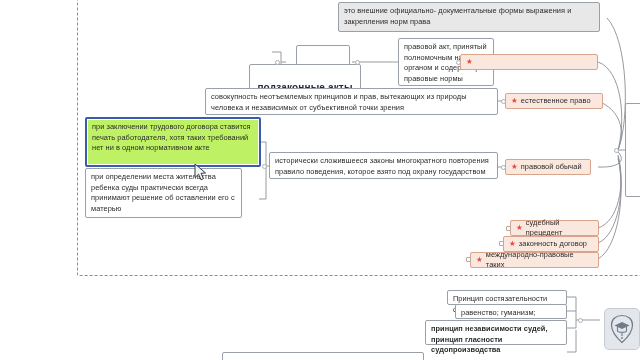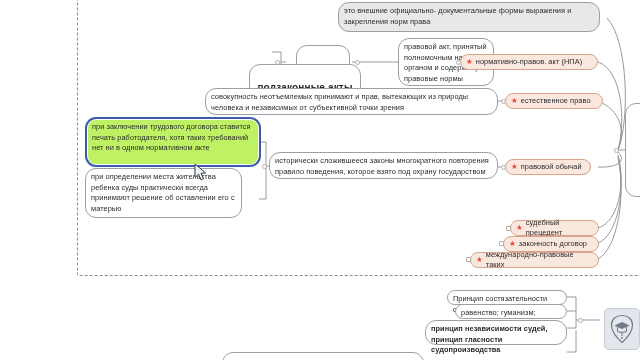--- a/index.html
+++ b/index.html
@@ -16,21 +16,21 @@
   }
   svg.edges {
     position: absolute; left: 0; top: 0;
     width: 640px; height: 360px;
     pointer-events: none;
   }
   
   .node {
     position: absolute;
     border: 1px solid #9aa0a8;
-    border-radius: 11px;
+    border-radius: 2px;
     background: #ffffff;
     color: #2b2b2b;
     font-size: 7.4px;
     line-height: 10.5px;
     padding: 3px 5px;
     white-space: normal;
     letter-spacing: .05px;
   }
   .node.gray   { background: #e8e8e8; border-color: #9aa0a8; }
   .node.peach  { background: #fae7de; border-color: #d9a48c; }
@@ -137,24 +137,23 @@
   <div class="node gray" style="left:338px; top:2px; width:262px; height:30px;">это внешние официально- документальные формы выражения и закрепления норм права</div>
 
   <div class="node bold" style="left:296px; top:45px; width:54px; height:14px;">законы</div>
 
   <div class="node bold" style="left:249px; top:64px; width:112px; height:14px;">подзаконные акты</div>
 
   <div class="node" style="left:359px; top:38px; width:96px; height:48px;margin-left:39px;">правовой акт, принятый полномочным на то органом и содержащий правовые нормы</div>
 
   <div class="node peach" style="left:460px; top:54px; width:138px; height:16px;">
     <span class="star">★</span>
-    <span class="lbl">нормативно-правов. акт (НПА)</span>
-  </div>
-
-  <div class="node" style="left:205px; top:88px; width:293px; height:27px;">совокупность неотъемлемых принимают и прав, вытекающих из природы человека и независимых от субъективной точки зрения</div>
+  </div>
+
+  <div class="node" style="left:205px; top:88px; width:293px; height:27px;">совокупность неотъемлемых принципов и прав, вытекающих из природы человека и независимых от субъективной точки зрения</div>
 
   <div class="node peach" style="left:505px; top:93px; width:98px; height:16px;">
     <span class="star">★</span>
     <span class="lbl">естественное право</span>
   </div>
 
   <div class="node sel" style="left:85px; top:117px; width:176px; height:50px;">при заключении трудового договора ставится печать работодателя, хотя таких требований нет ни в одном нормативном акте</div>
 
   <div class="node" style="left:85px; top:168px; width:157px; height:50px;">при определении места жительства ребенка суды практически всегда принимают решение об оставлении его с матерью</div>
 

